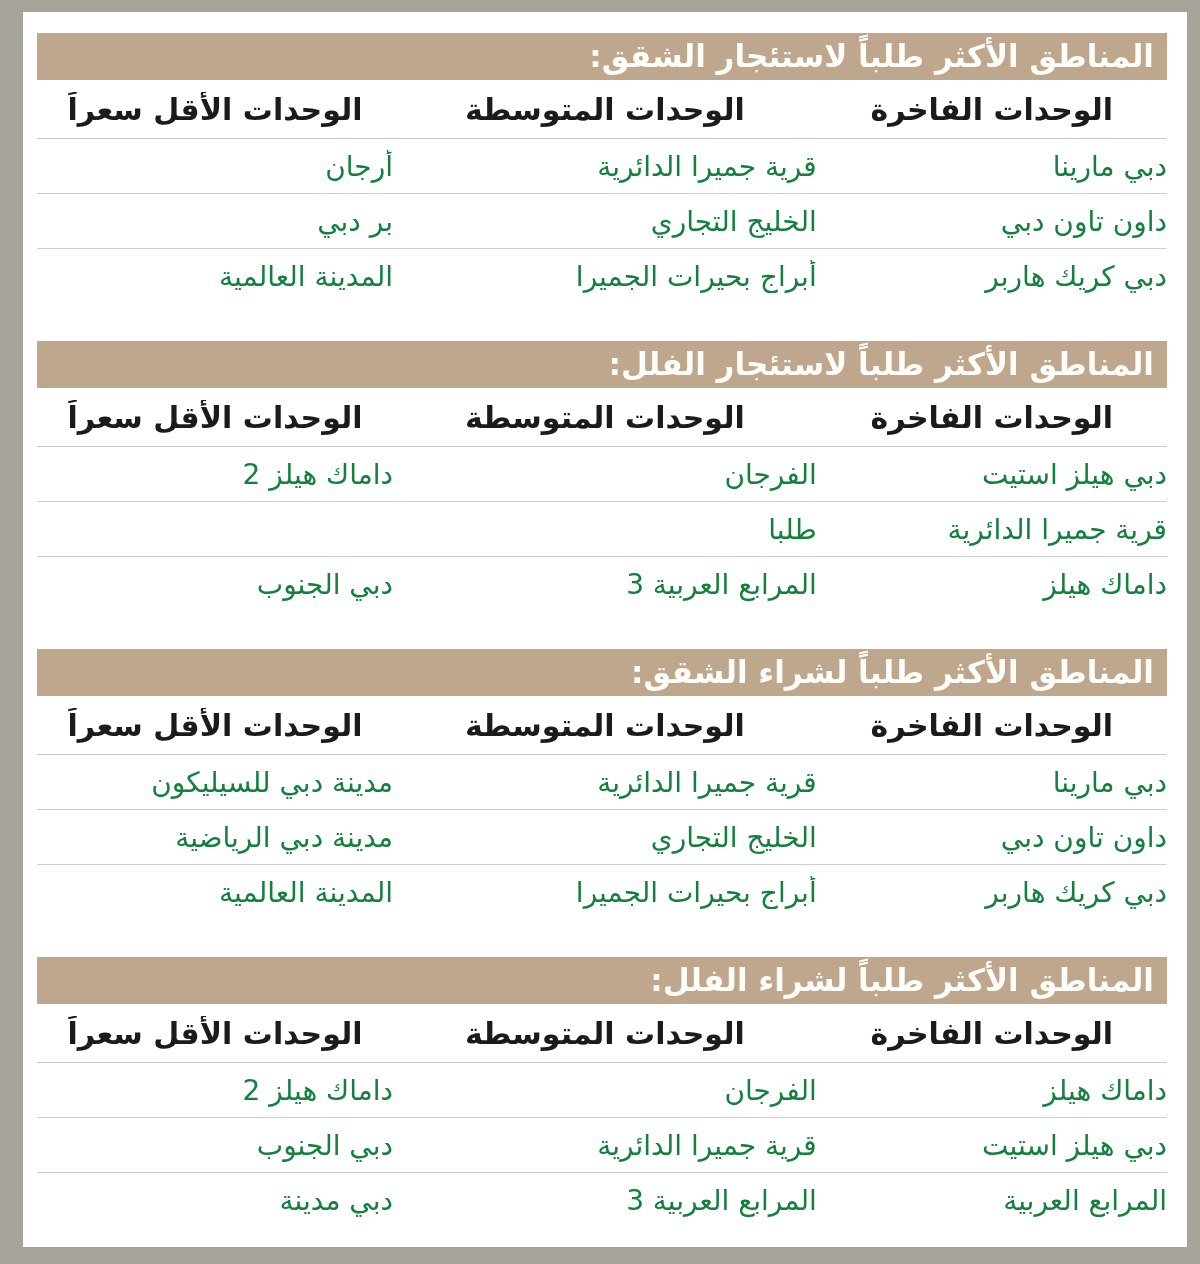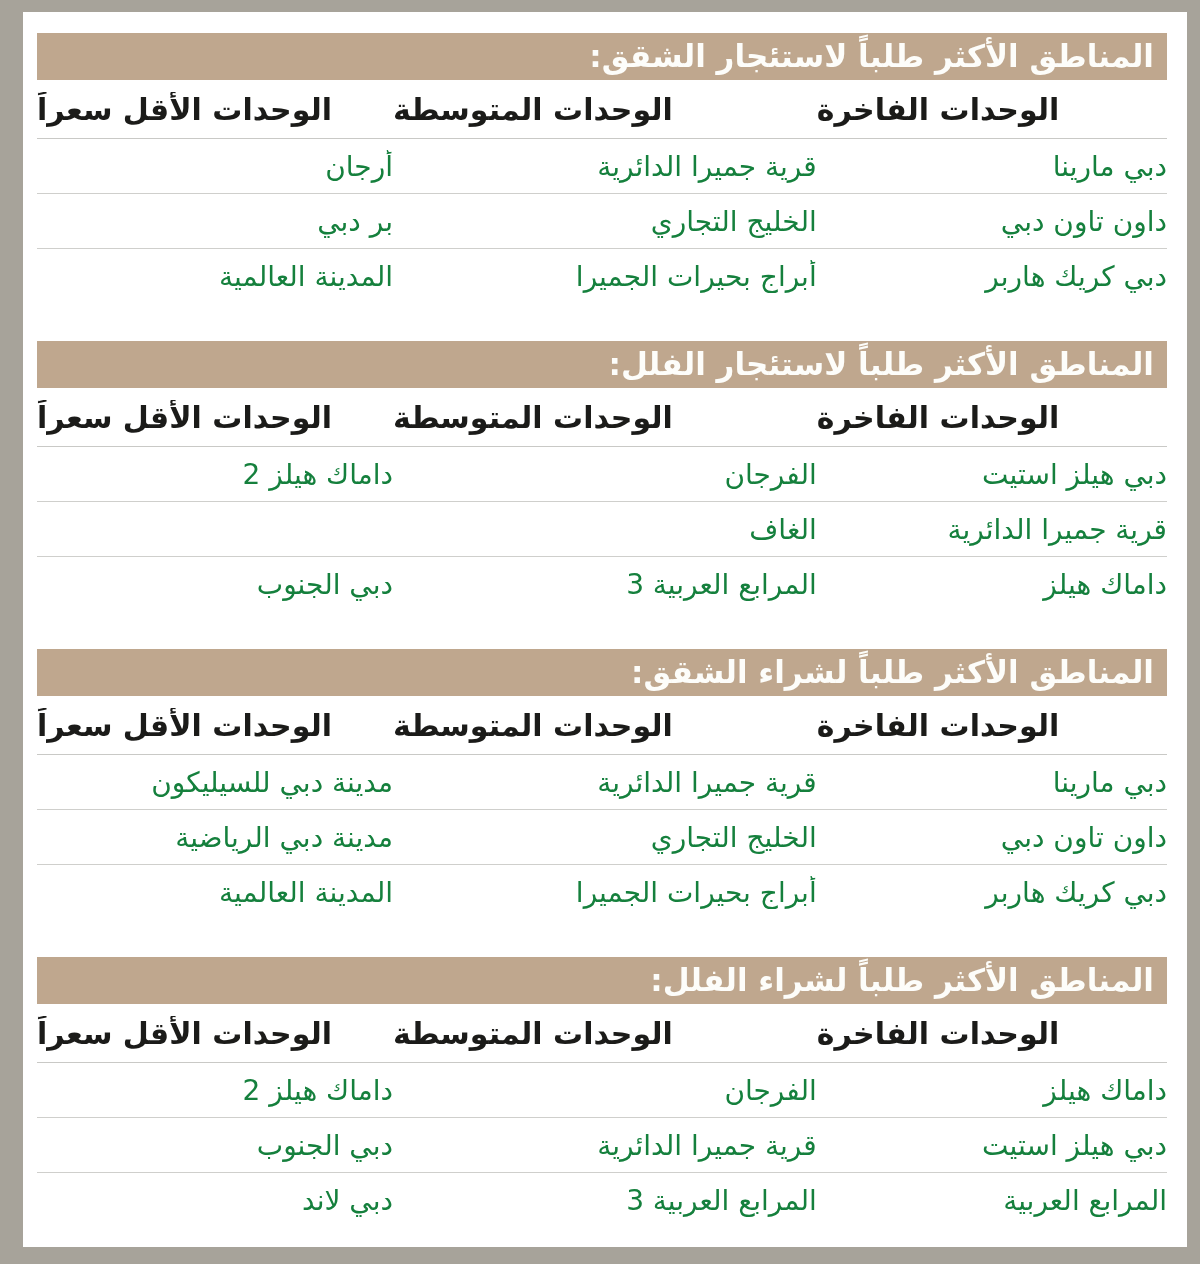--- a/index.html
+++ b/index.html
@@ -51,21 +51,21 @@
     align-items: center;
   }
   .header-row {
     height: 58px;
     border-bottom: 1px solid #c9c9c6;
   }
   .header-cell {
     font-size: 30px;
     font-weight: bold;
     color: #1b1b19;
-    text-align: left;
+    text-align: center;
     white-space: nowrap;
     overflow: hidden;
   }
   .data-row {
     height: 54px;
     border-bottom: 1px solid #cfcfcc;
   }
   .data-row:last-child {
     border-bottom: none;
   }
@@ -124,21 +124,21 @@
     </div>
 
   <div class="grid-row data-row">
     <div class="data-cell">دبي هيلز استيت</div>
     <div class="data-cell">الفرجان</div>
     <div class="data-cell">داماك هيلز 2</div>
   </div>
 
   <div class="grid-row data-row">
     <div class="data-cell">قرية جميرا الدائرية</div>
-    <div class="data-cell">الغاف</div>
+    <div class="data-cell">طلبا</div>
   </div>
 
   <div class="grid-row data-row">
     <div class="data-cell">داماك هيلز</div>
     <div class="data-cell">المرابع العربية 3</div>
     <div class="data-cell">دبي الجنوب</div>
   </div>
 </div>
 
   <div class="section">
@@ -188,18 +188,18 @@
 
   <div class="grid-row data-row">
     <div class="data-cell">دبي هيلز استيت</div>
     <div class="data-cell">قرية جميرا الدائرية</div>
     <div class="data-cell">دبي الجنوب</div>
   </div>
 
   <div class="grid-row data-row">
     <div class="data-cell">المرابع العربية</div>
     <div class="data-cell">المرابع العربية 3</div>
-    <div class="data-cell">دبي لاند</div>
+    <div class="data-cell">دبي مدينة</div>
   </div>
 </div>
 </div>
   </div>
 </div>
 
 </body></html>

